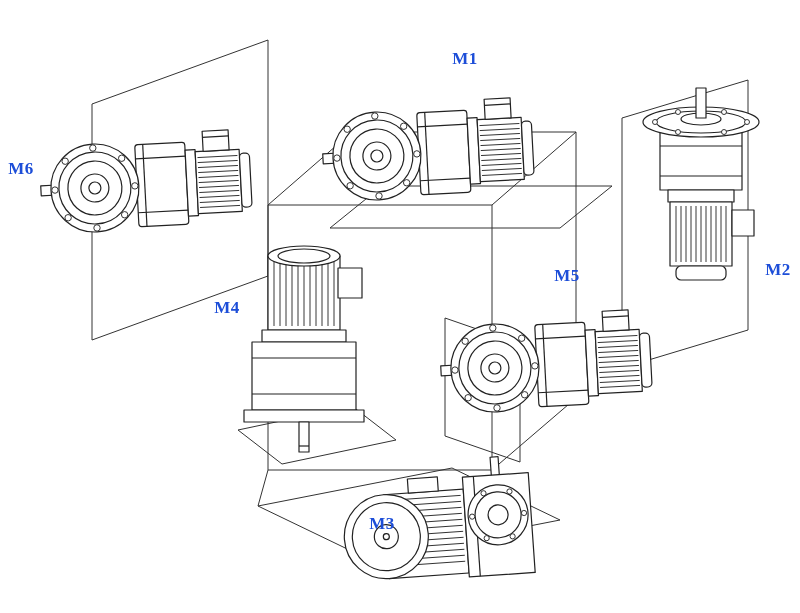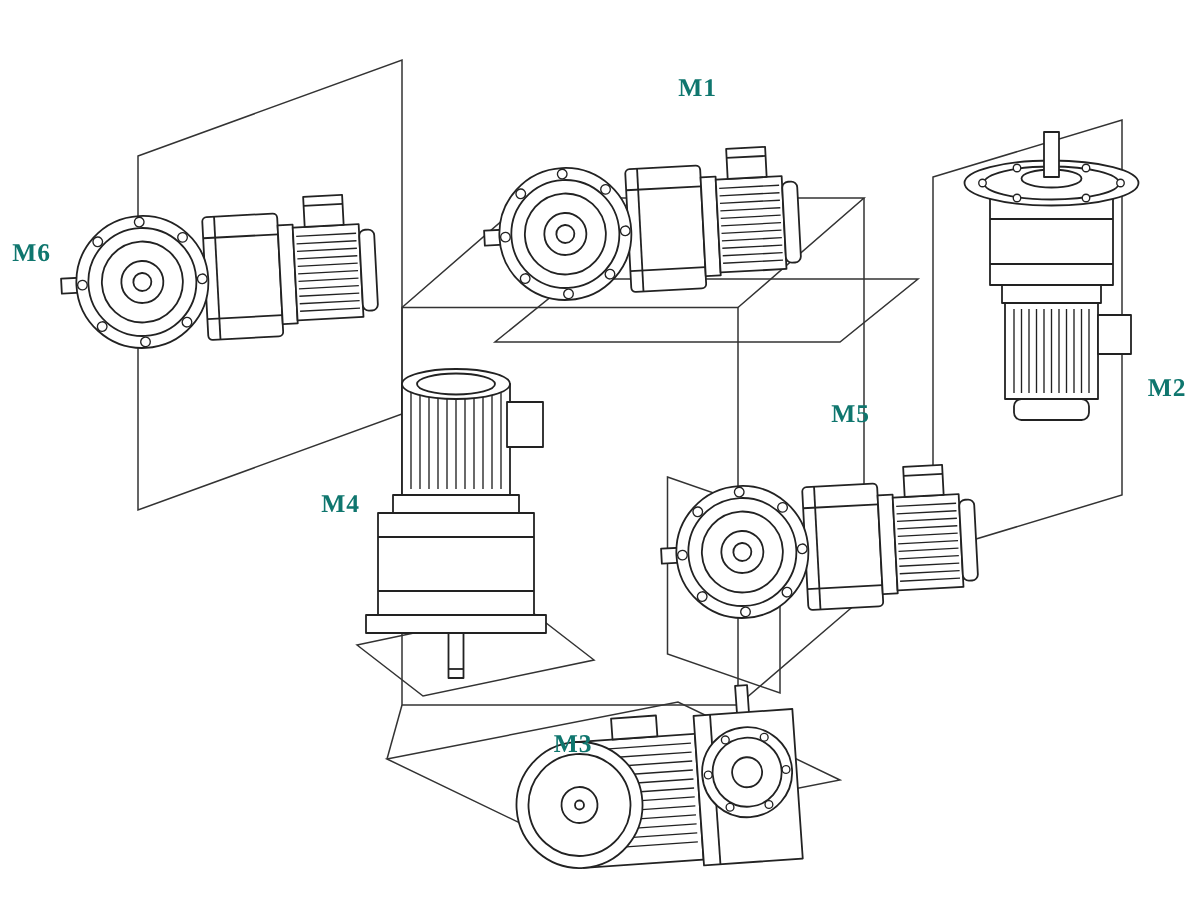--- a/index.html
+++ b/index.html
@@ -9,21 +9,21 @@
     background:#ffffff;
     overflow:hidden;
     font-family:"Liberation Serif", serif;
   }
   .stage svg{position:absolute;left:0;top:0;}
   .pos-label{
     position:absolute;
     transform:translate(-50%,-50%);
     font-weight:bold;
     font-size:17px;
-    color:#0f766e;
+    color:#1d4ed8;
     letter-spacing:.5px;
     white-space:nowrap;
     user-select:none;
     text-align:center;
   }
 </style>
 </head>
 <body>
 
 <div class="stage">
@@ -209,19 +209,19 @@
     <g transform="translate(436,314) rotate(-3)">
       <use href="#gm-h"></use>
     </g>
 
     <g transform="translate(336,462) rotate(-4)">
       <use href="#gm-3"></use>
     </g>
   </svg>
 
   <div class="pos-label" style="left:465px;top:59px">M1</div>
-  <div class="pos-label" style="left:778px;top:259px">M2</div>
-  <div class="pos-label" style="left:382px;top:496px">M3</div>
-  <div class="pos-label" style="left:227px;top:336px">M4</div>
+  <div class="pos-label" style="left:778px;top:270px">M2</div>
+  <div class="pos-label" style="left:382px;top:524px">M3</div>
+  <div class="pos-label" style="left:227px;top:308px">M4</div>
   <div class="pos-label" style="left:567px;top:276px">M5</div>
   <div class="pos-label" style="left:21px;top:169px">M6</div>
 
 </div>
 
 </body></html>

